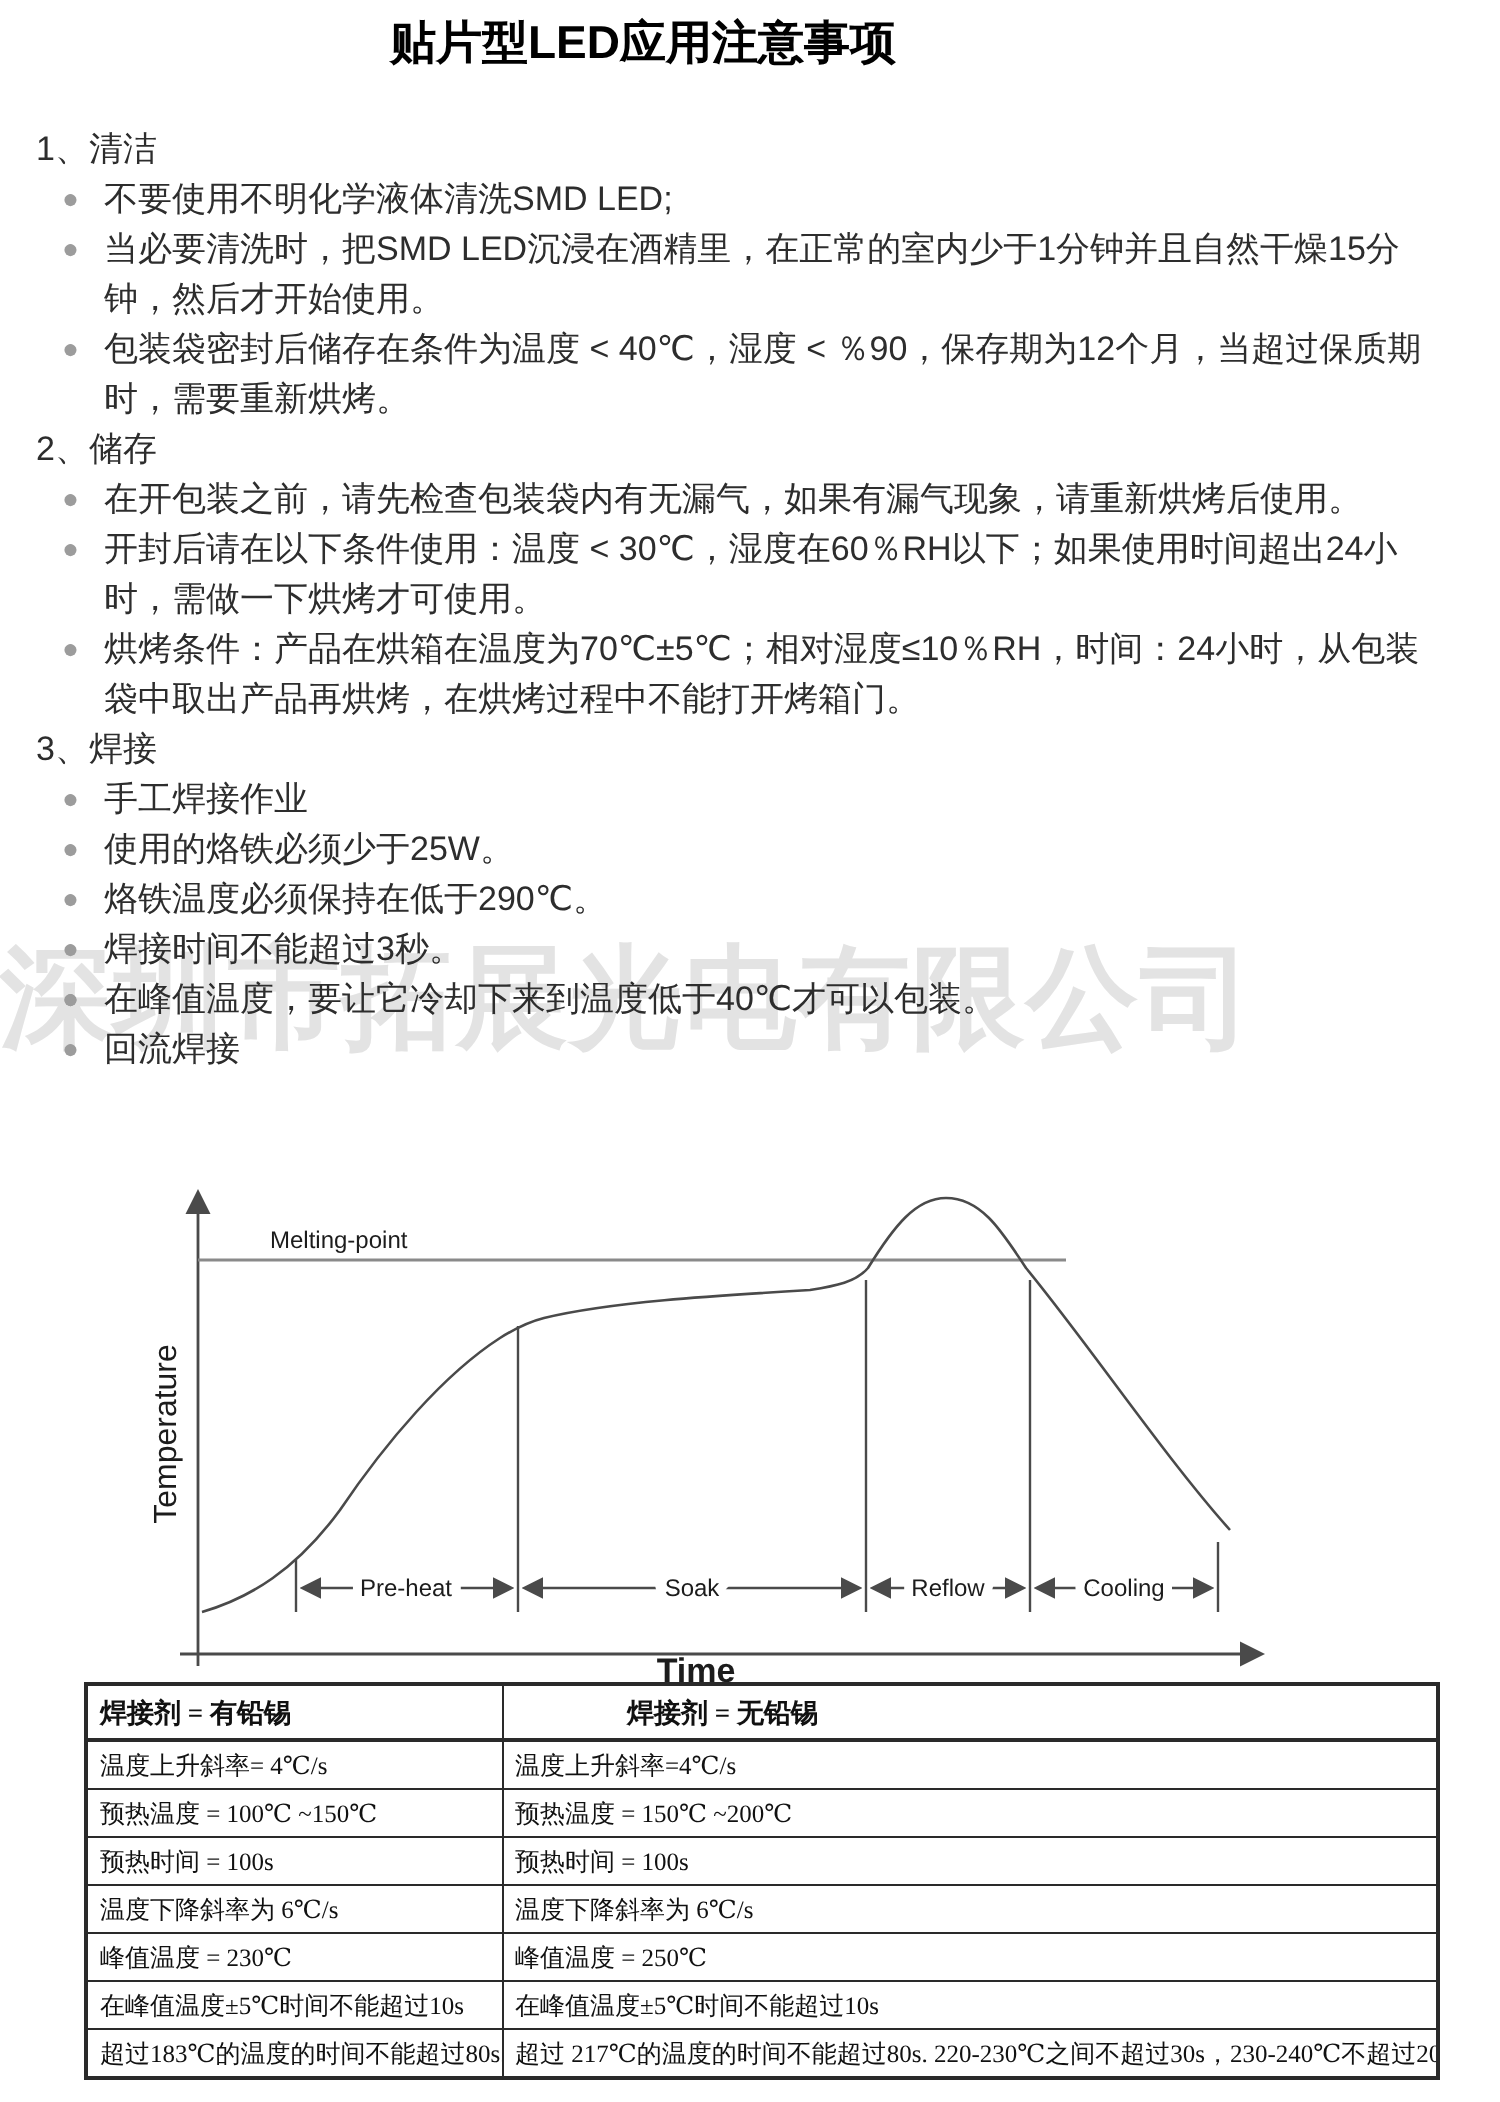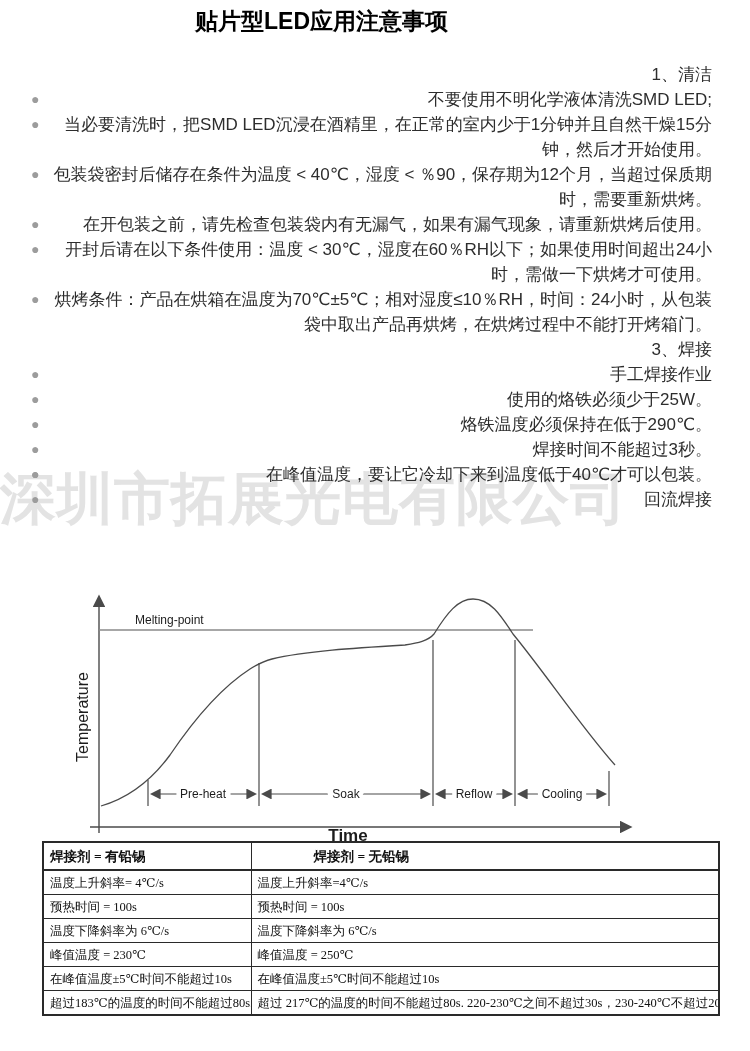--- a/index.html
+++ b/index.html
@@ -13,21 +13,21 @@
     font-size:56px;letter-spacing:1px;white-space:nowrap;
     color:#e3e3e3;font-weight:700;user-select:none;
   }
   .content{position:relative;z-index:1;}
   .doc-title{
     position:absolute;top:6px;left:0;width:643px;text-align:center;
     font-size:23px;font-weight:bold;color:#000;
   }
   .sections{
     position:absolute;top:62px;left:18px;width:694px;
-    font-size:17px;line-height:25px;color:#2d2d2d;text-align:right;
+    font-size:17px;line-height:25px;color:#2d2d2d;
   }
   .section-label{margin:0;}
   .item{position:relative;padding-left:34px;}
   .bullet{
     position:absolute;left:13px;top:0px;
     color:#9c9c9c;font-size:14px;line-height:25px;
   }
   .item-note{padding-left:34px;}
   .chart{position:absolute;top:583px;left:0;}
   .chart text{fill:#1c1c1c;}
@@ -73,20 +73,21 @@
     </div>
     <div class="item">
       <span class="bullet">●</span>
       <span class="item-text">当必要清洗时，把SMD LED沉浸在酒精里，在正常的室内少于1分钟并且自然干燥15分钟，然后才开始使用。</span>
     </div>
     <div class="item">
       <span class="bullet">●</span>
       <span class="item-text">包装袋密封后储存在条件为温度 &lt; 40℃，湿度 &lt; ％90，保存期为12个月，当超过保质期时，需要重新烘烤。</span>
     </div>
 
+    <div class="section-label">2、储存</div>
     <div class="item">
       <span class="bullet">●</span>
       <span class="item-text">在开包装之前，请先检查包装袋内有无漏气，如果有漏气现象，请重新烘烤后使用。</span>
     </div>
     <div class="item">
       <span class="bullet">●</span>
       <span class="item-text">开封后请在以下条件使用：温度 &lt; 30℃，湿度在60％RH以下；如果使用时间超出24小时，需做一下烘烤才可使用。</span>
     </div>
     <div class="item">
       <span class="bullet">●</span>
@@ -175,20 +176,24 @@
     <tbody>
       <tr class="hdr">
         <td class="l">焊接剂 = 有铅锡</td>
         <td class="r">焊接剂 = 无铅锡</td>
       </tr>
       <tr>
         <td>温度上升斜率= 4℃/s</td>
         <td>温度上升斜率=4℃/s</td>
       </tr>
       <tr>
+        <td>预热温度 = 100℃ ~150℃</td>
+        <td>预热温度 = 150℃ ~200℃</td>
+      </tr>
+      <tr>
         <td>预热时间 = 100s</td>
         <td>预热时间 = 100s</td>
       </tr>
       <tr>
         <td>温度下降斜率为 6℃/s</td>
         <td>温度下降斜率为 6℃/s</td>
       </tr>
       <tr>
         <td>峰值温度 = 230℃</td>
         <td>峰值温度 = 250℃</td>

